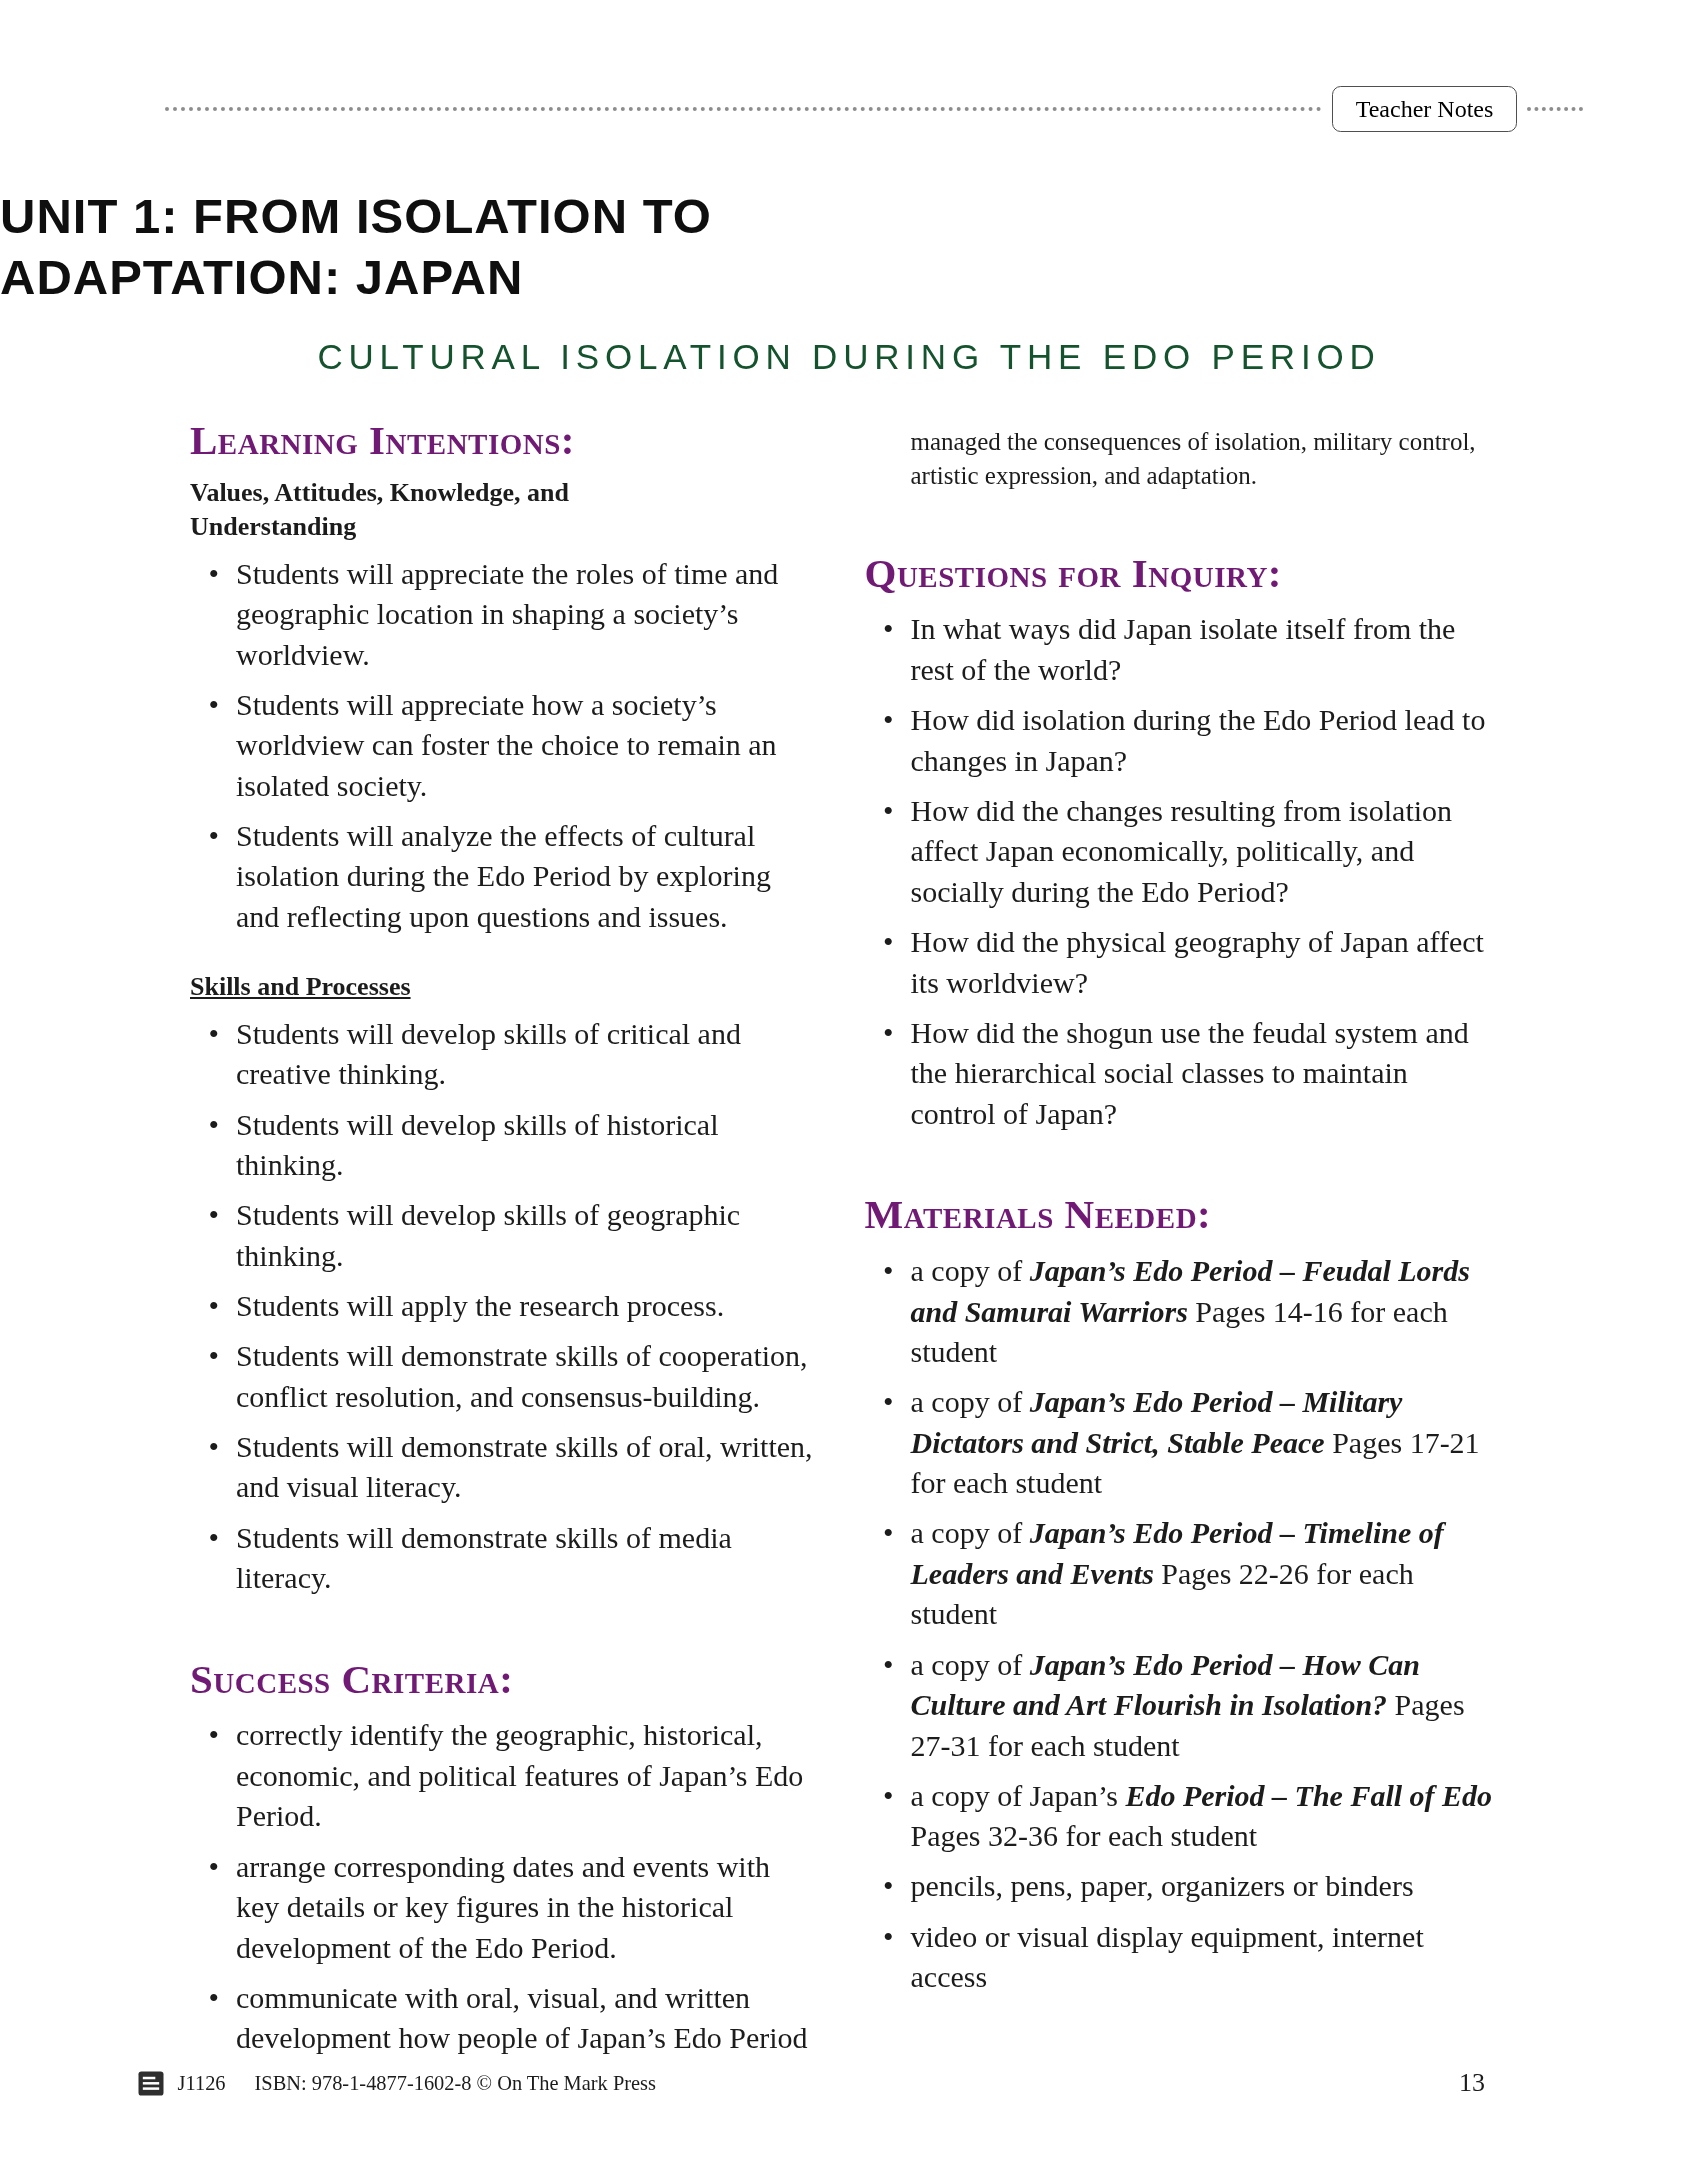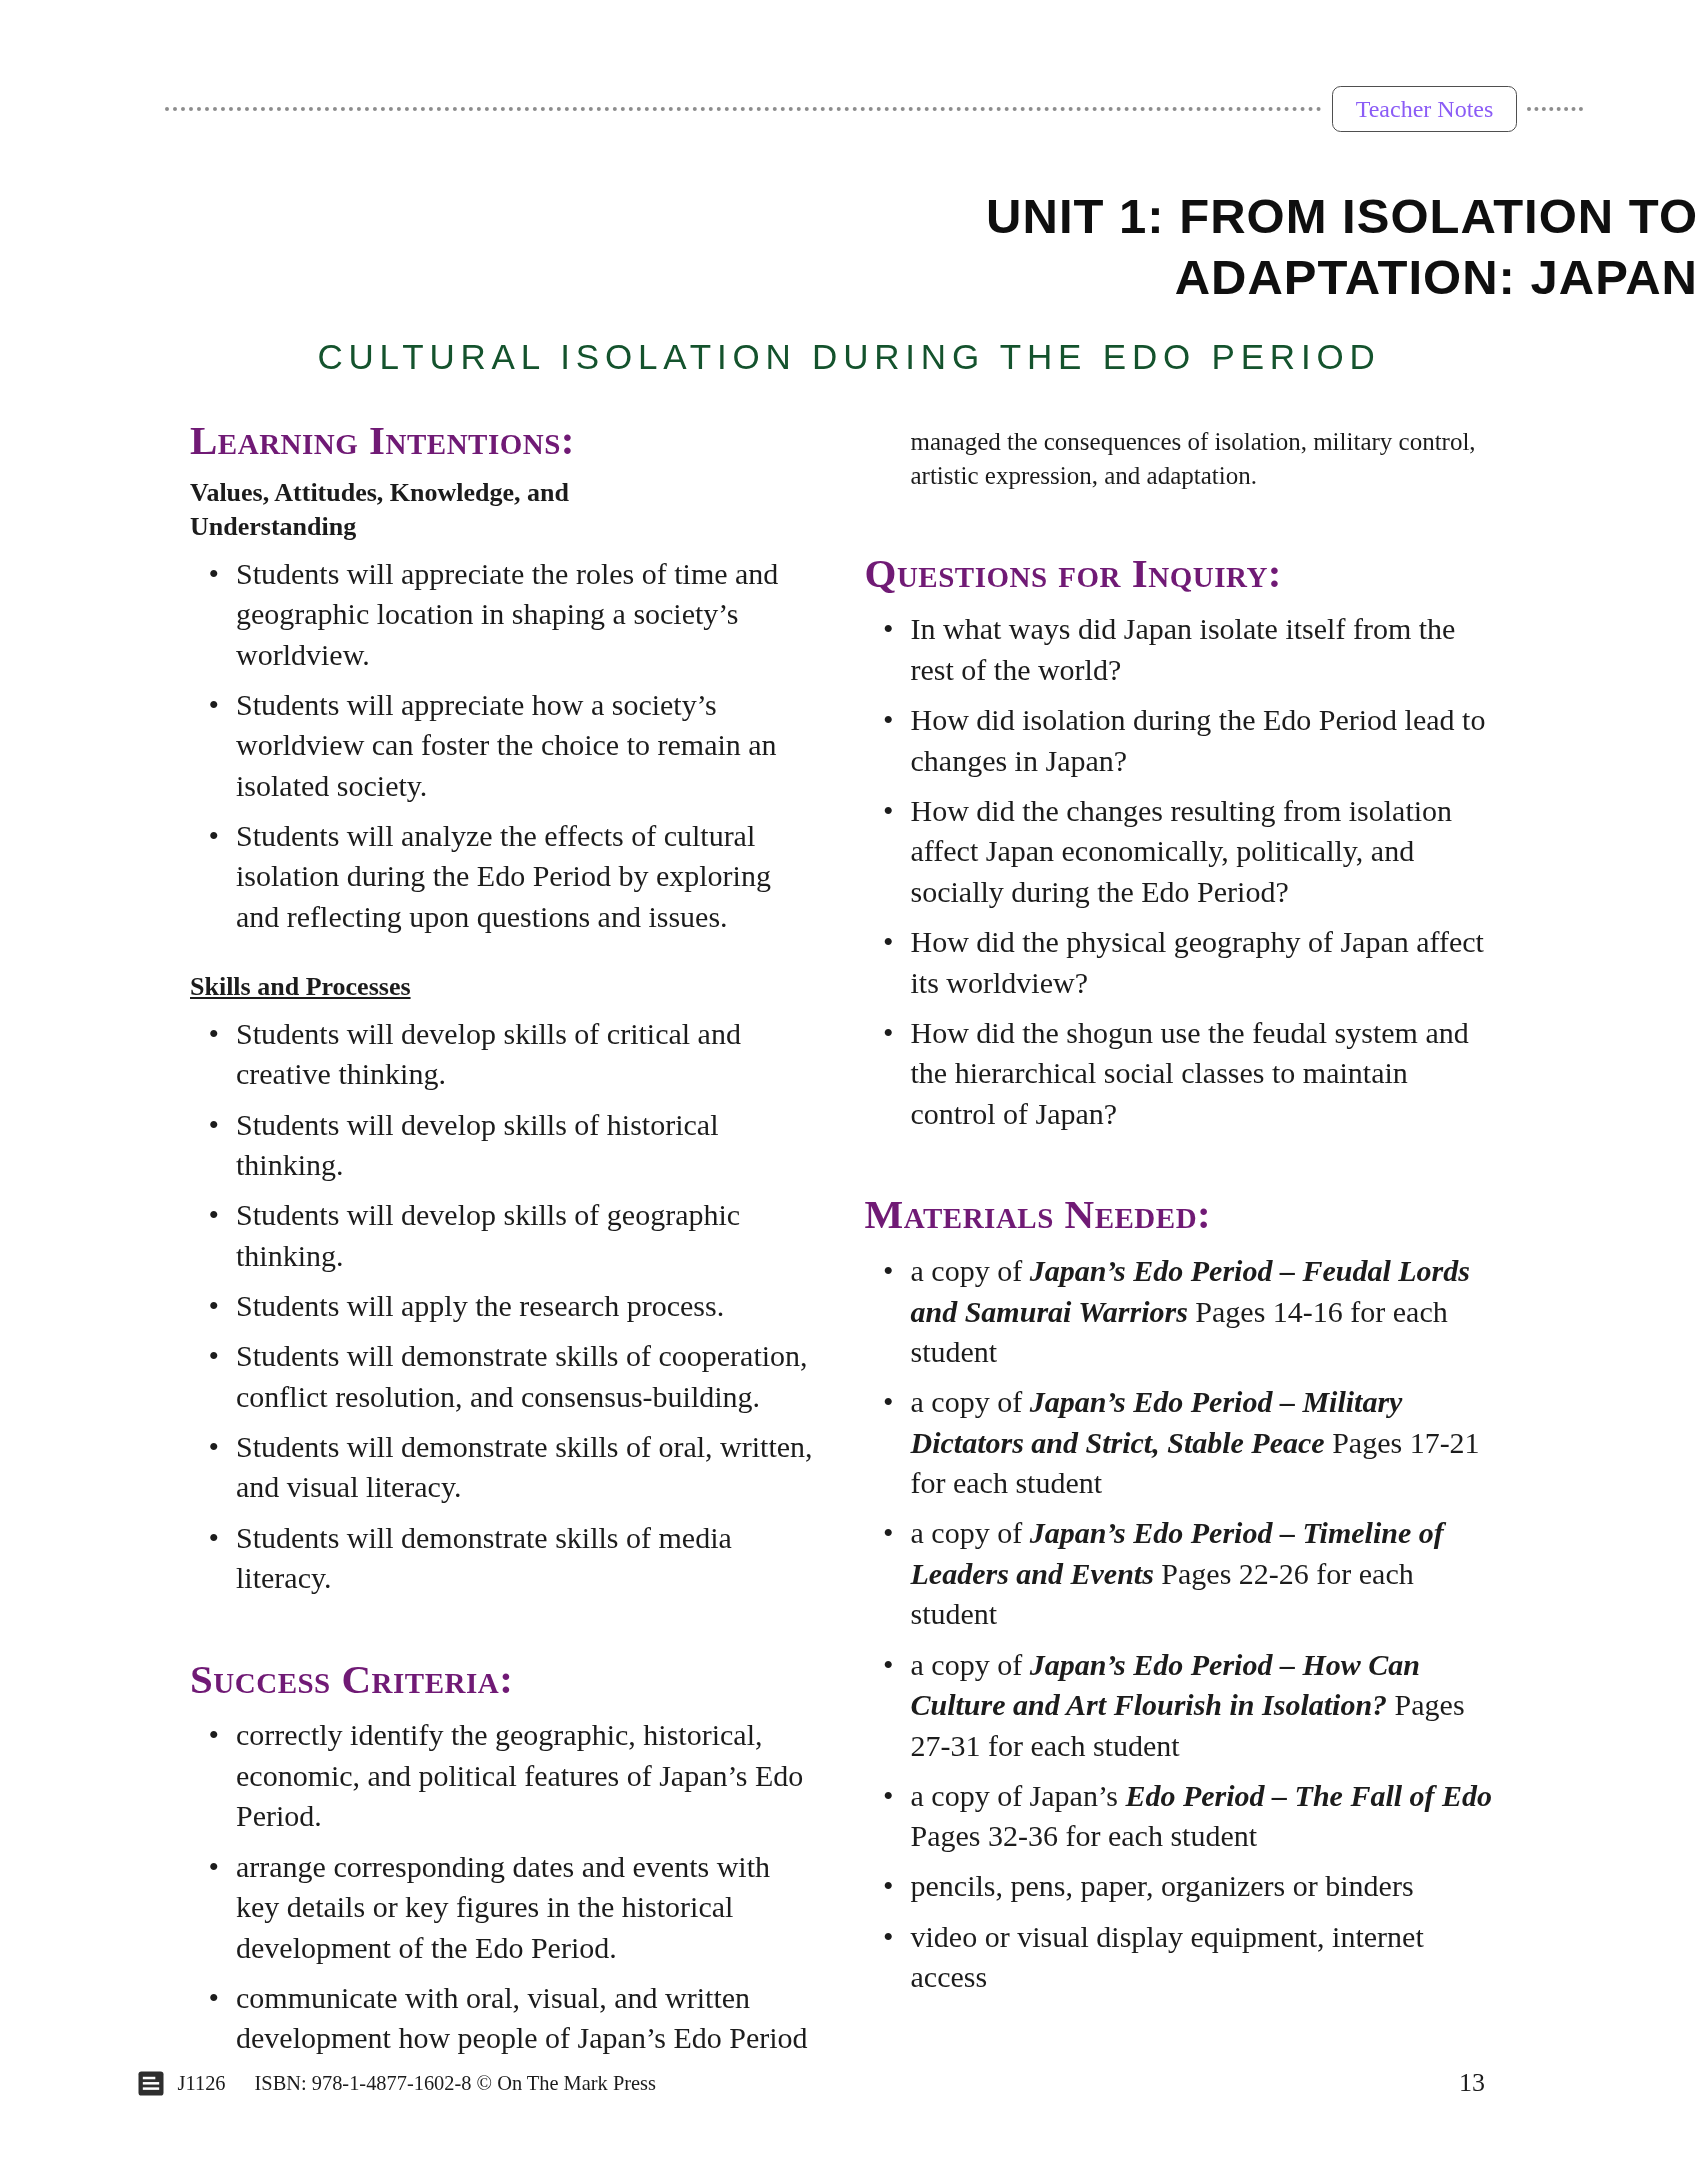--- a/index.html
+++ b/index.html
@@ -16,26 +16,26 @@
     padding-top: 82px;
     box-sizing: border-box;
   }
   
   .header-rule { display: flex; align-items: center; margin: 0 115px 0 165px; height: 54px; }
   .dots { border-top: 4.9px dotted #8d8d8d; height: 0; }
   .dots-left { flex: 1; margin-right: 9.7px; }
   .dots-right { width: 56px; margin-left: 9.7px; }
   .tag-box {
     border: 1.9px solid #4f4f4f; border-radius: 8.7px;
-    padding: 8.7px 23px; font-size: 24px; color: #8b5cf6;
+    padding: 8.7px 23px; font-size: 24px; color: #000000;
     white-space: nowrap; background: #fff;
   }
   
   .title {
-    margin: 50px 0 0 0; text-align: right;
+    margin: 50px 0 0 0; text-align: left;
     font-family: "Liberation Sans", sans-serif;
     font-weight: 700; font-size: 49px; line-height: 1.24;
     letter-spacing: 1px; color: #0f0f0f;
   }
   .title-line { display: block; }
   .subtitle {
     margin: 29px 0 0 0; text-align: center;
     font-family: "Liberation Sans", sans-serif;
     font-weight: 400; font-size: 35px; letter-spacing: 5.8px;
     color: #14532d;

